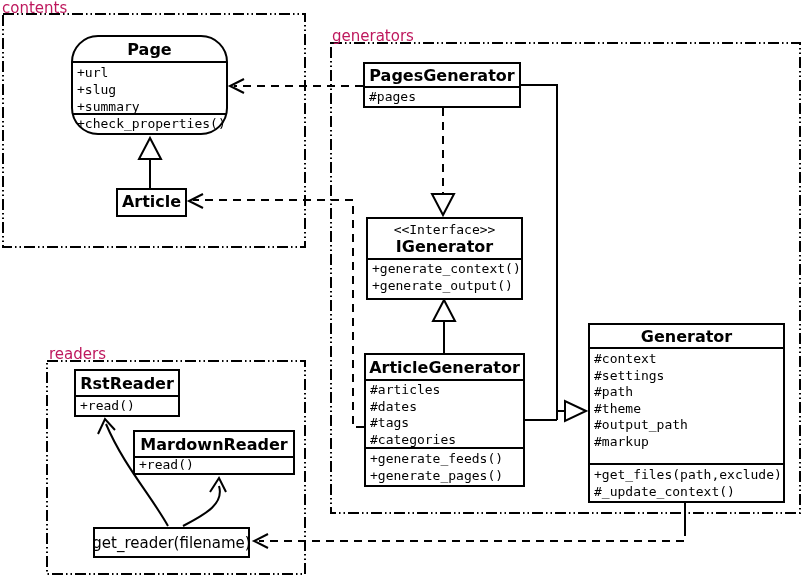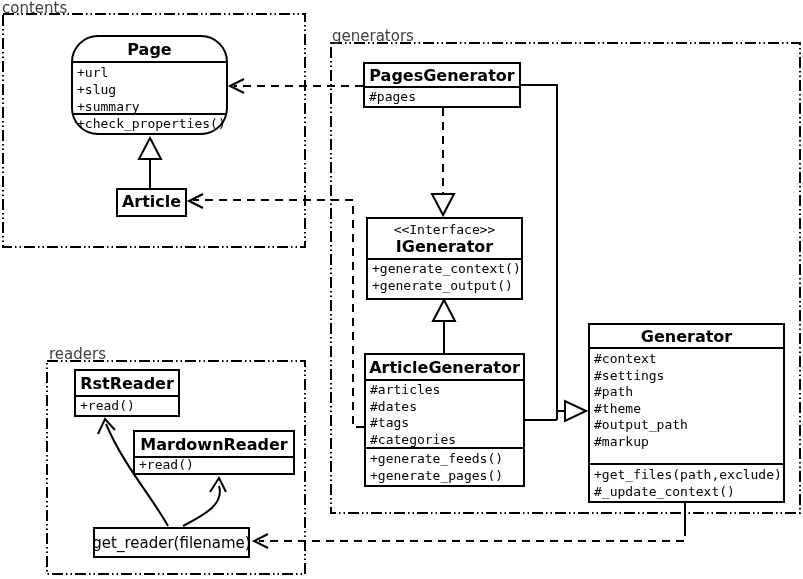--- a/index.html
+++ b/index.html
@@ -1,19 +1,19 @@
 <!DOCTYPE html>
 <html><head>
 <meta charset="utf-8">
 <style>
   html,body{margin:0;padding:0;background:#fff;}
   .canvas{position:relative;width:803px;height:579px;background:#fff;overflow:hidden;
           font-family:"DejaVu Sans",sans-serif;color:#000;}
   .layer{position:absolute;left:0;top:0;}
-  .pkg-label{position:absolute;font-size:15px;line-height:15px;color:#404040;}
+  .pkg-label{position:absolute;font-size:15px;line-height:15px;color:#be185d;}
   .cls{position:absolute;background:#fff;border:2px solid #000;box-sizing:border-box;
        display:flex;flex-direction:column;}
   .cls-title{font-family:"DejaVu Sans",sans-serif;font-weight:bold;font-size:16px;
              text-align:center;padding:2px 3px 1px 3px;line-height:21px;white-space:nowrap;}
   .cls-head{padding:3px 3px 2px 3px;text-align:center;}
   .cls-head .stereo{font-family:"DejaVu Sans Mono",monospace;font-size:13px;line-height:15px;}
   .cls-head .iname{font-family:"DejaVu Sans",sans-serif;font-weight:bold;font-size:16px;line-height:19px;}
   .cls-sec{border-top:2px solid #000;font-family:"DejaVu Sans Mono",monospace;
            font-size:13px;padding:1px 12px 1px 4px;overflow:hidden;}
   .cls-sec.grow{flex:1;}

